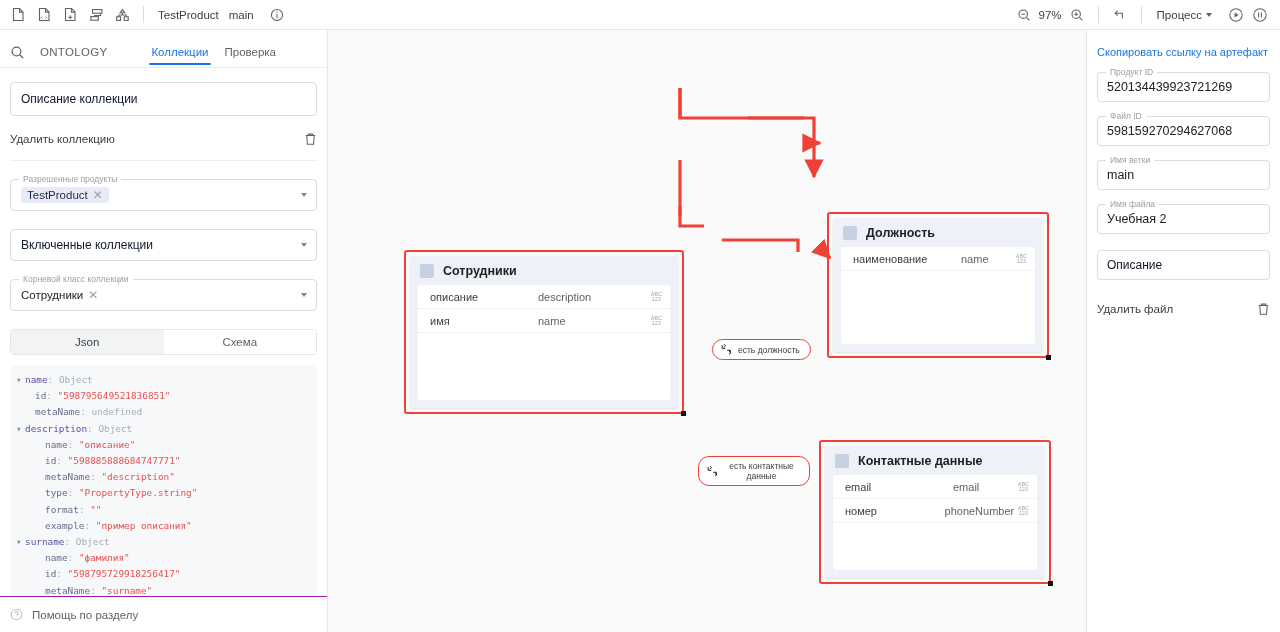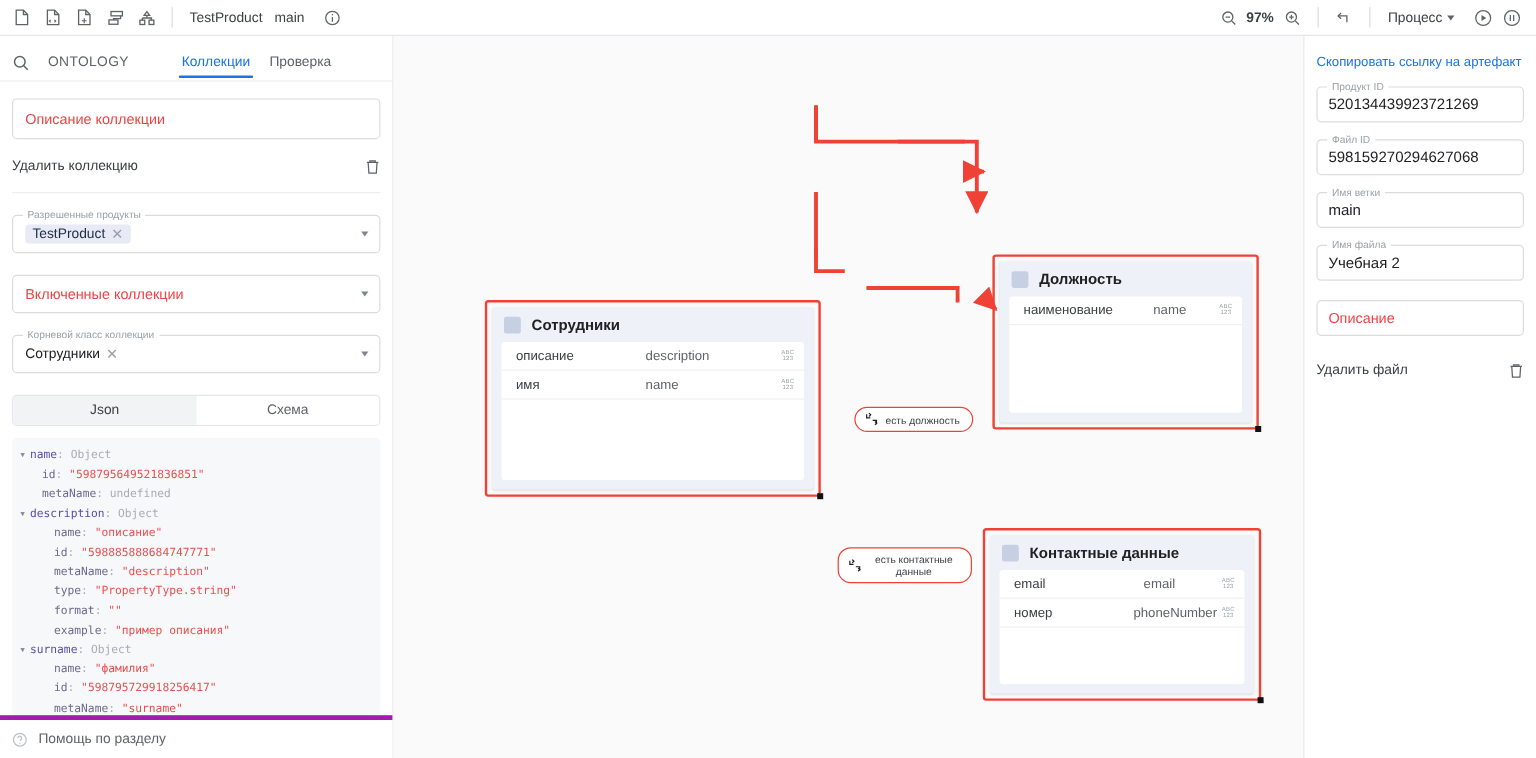--- a/index.html
+++ b/index.html
@@ -27,21 +27,21 @@
     display: flex; align-items: center; justify-content: center;
     color: #5f6368; border-radius: 3px; cursor: pointer;
   }
   .tb-sep { width: 1px; height: 17px; background: #dadce0; margin: 0 9px; }
   .tb-text {
     font-size: 11.5px; color: #3c4043; padding: 0 5px; cursor: default;
     white-space: nowrap;
   }
   .tb-spacer { flex: 1; }
   .tb-right { display: flex; align-items: center; }
-  .zoom-val { font-size: 11.5px; color: #3c4043; padding: 0 3px; min-width: 28px; text-align: center; font-weight: bold; }
+  .zoom-val { font-size: 11.5px; color: #3c4043; padding: 0 3px; min-width: 28px; text-align: center; }
   .proc-btn {
     display: flex; align-items: center; gap: 4px;
     font-size: 11.5px; color: #3c4043; padding: 2px 6px; border-radius: 3px; cursor: pointer;
   }
   .caret { width: 0; height: 0; border-left: 3px solid transparent; border-right: 3px solid transparent; border-top: 4px solid #5f6368; }
 
   
   .body { flex: 1; display: flex; min-height: 0; }
 
   
@@ -73,21 +73,21 @@
     position: relative; margin-top: 14px;
     border: 1px solid #dadce0; border-radius: 4px;
     height: 32px; display: flex; align-items: center;
     padding: 0 10px; background:#fff;
   }
   .field.tall { height: 34px; }
   .flabel {
     position: absolute; top: -6px; left: 8px; background: #fff;
     padding: 0 4px; font-size: 8.5px; color: #9aa0a6; white-space: nowrap;
   }
-  .fplace { font-size: 12px; color: #ef4444; }
+  .fplace { font-size: 12px; color: #0f172a; }
   .fvalue { font-size: 12px; color: #202124; }
   .fcaret { position: absolute; right: 9px; top: 50%; transform: translateY(-50%); width:0;height:0;
     border-left:3px solid transparent;border-right:3px solid transparent;border-top:4px solid #80868b; }
   .chip {
     display: inline-flex; align-items: center; gap: 5px;
     background: #e8eaf6; border-radius: 3px; padding: 2px 6px;
     font-size: 11.5px; color: #1f2a44;
   }
   .chip.plain { background: transparent; padding: 2px 0; color:#202124; }
   .chip-x { color: #9aa0a6; font-size: 12px; line-height: 1; cursor: pointer; }
@@ -117,21 +117,21 @@
   .jline { white-space: nowrap; }
   .jarrow { color:#8a8f98; display:inline-block; width:9px; }
   .jkey { color: #5b4fa8; }
   .jkey2 { color: #6b6b8f; }
   .jtype { color: #a8acb3; }
   .jstr { color: #e8514f; }
   .jund { color: #a8acb3; }
 
   .left-foot {
     position: absolute; left: 0; right: 0; bottom: 0; height: 36px;
-    border-top: 4px solid #a21caf; background: #fff;
+    border-top: 1px solid #a21caf; background: #fff;
     display: flex; align-items: center; gap: 9px; padding: 0 10px;
   }
   .left-foot .lbl { font-size: 11.5px; color: #5f6368; }
   .q-icon { color: #b9c0c8; display: flex; }
 
   
   .canvas { flex: 1; position: relative; background: #fafafa; overflow: hidden; }
   .canvas-svg { position: absolute; inset: 0; }
 
   .node { position: absolute; }

